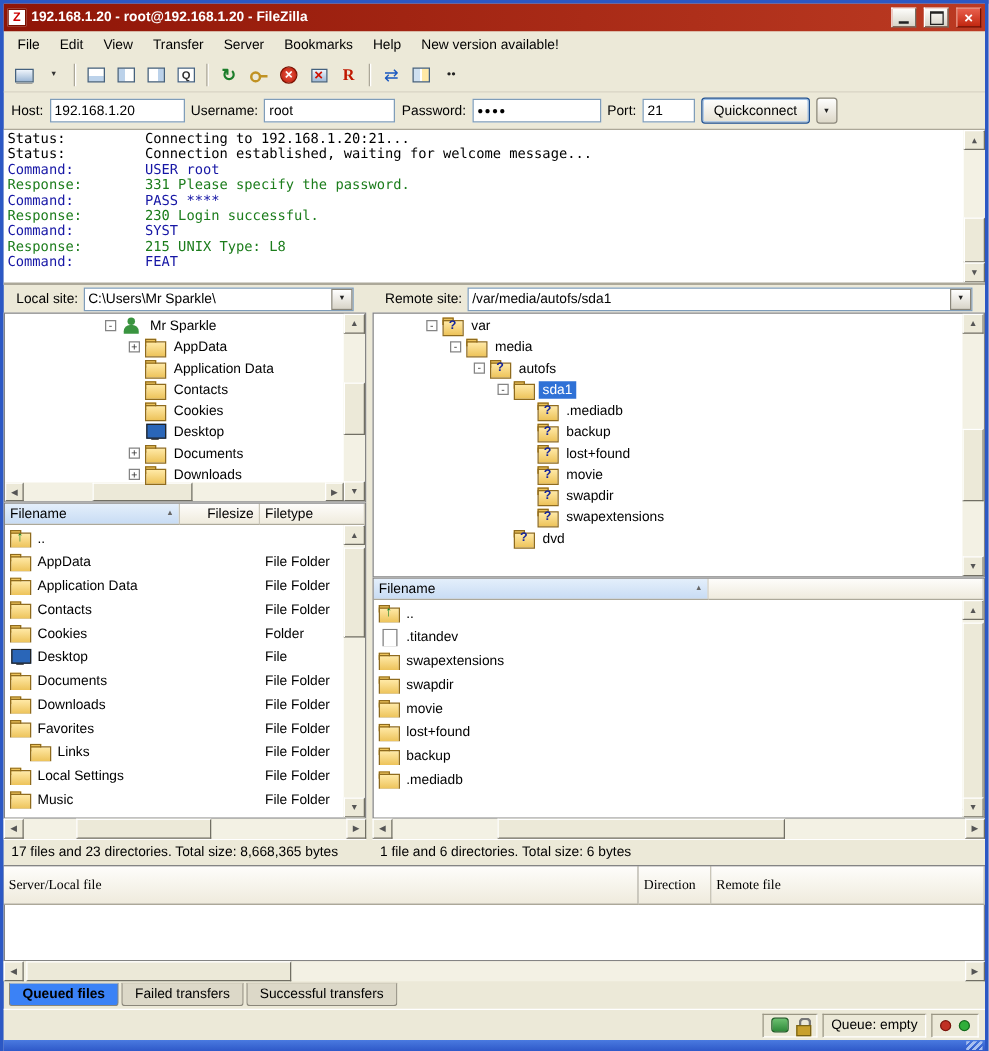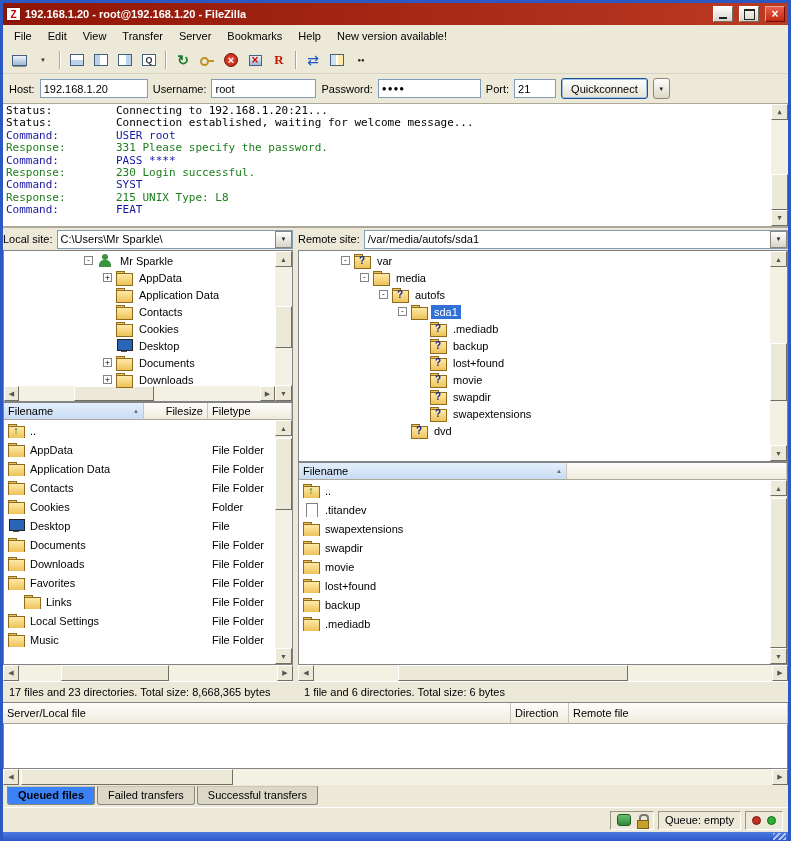--- a/index.html
+++ b/index.html
@@ -76,21 +76,21 @@
 .sb-btn.right::before{content:"▶";font-size:7px;}
 .sb-thumb{position:absolute;left:0;right:0;background:#ece9d8;border:1px solid;border-color:#fff #716f64 #716f64 #fff;}
 .hthumb{position:absolute;top:0;bottom:0;background:#ece9d8;border:1px solid;border-color:#fff #716f64 #716f64 #fff;}
 .hscroll{height:16px;flex:none;position:relative;background:#f3f1e4;}
 
 
 .panes{flex:1;display:flex;min-height:0;}
 .col-left{width:290px;flex:none;display:flex;flex-direction:column;min-height:0;}
 .splitter{width:5px;flex:none;}
 .col-right{flex:1;display:flex;flex-direction:column;min-width:0;min-height:0;}
-.site-bar{height:22px;flex:none;display:flex;align-items:center;gap:4px;padding:1px 0;}
+.site-bar{height:22px;flex:none;display:flex;align-items:center;gap:4px;padding:1px 10px;}
 .combo{flex:1;height:19px;border:1px solid #7f9db9;background:#fff;display:flex;align-items:center;min-width:0;}
 .combo-text{flex:1;padding:0 3px;white-space:nowrap;overflow:hidden;}
 .combo-btn{width:17px;height:17px;flex:none;background:linear-gradient(#fff,#d8d4c8);border:1px solid #8a867a;display:flex;align-items:center;justify-content:center;}
 .combo-btn::before{content:"▼";font-size:6px;color:#222;}
 
 .tree{background:#fff;border:1px solid #848484;position:relative;overflow:hidden;padding:1px 17px 0 0;}
 .tree.local{height:152px;flex:none;padding-bottom:15px;}
 .tree.remote{height:212px;flex:none;}
 .tree-hscroll{position:absolute;left:0;right:17px;bottom:0;height:15px;background:#f3f1e4;}
 .tree-hscroll .sb-btn.left,.tree-hscroll .sb-btn.right{width:15px;}
@@ -122,21 +122,21 @@
 .sort-arrow{font-size:6px;color:#666;margin-left:auto;padding-left:4px;}
 .list-body{flex:1;overflow:hidden;padding:1px 17px 0 0;position:relative;}
 .file-row{height:19px;display:flex;align-items:center;}
 .fcell{padding:0 4px;overflow:hidden;white-space:nowrap;display:flex;align-items:center;flex:none;}
 .fcell.right{justify-content:flex-end;}
 .fcell:last-child{flex:1;}
 .fname{padding:1px 2px;}
 .pane-status{height:21px;flex:none;display:flex;align-items:center;padding:0 6px;background:#ece9d8;border-top:1px solid #fff;white-space:nowrap;overflow:hidden;}
 
 
-.queue-header{height:22px;flex:none;display:flex;border-top:1px solid #848484;background:#a3a3a3;overflow:hidden;}
+.queue-header{height:32px;flex:none;display:flex;border-top:1px solid #848484;background:#a3a3a3;overflow:hidden;font-family:Liberation Serif, serif;}
 .qh1{width:508px;}.qh2{width:58px;}.qh3{flex:1;}
 .queue-body{height:45px;flex:none;background:#fff;border:1px solid #848484;border-top:none;}
 .tabs{height:22px;flex:none;display:flex;align-items:flex-start;gap:2px;padding:1px 4px 0;}
 .qtab{padding:2px 10px 3px;border:1px solid #8a867a;border-top:1px solid #c8c4b4;background:#dcd8c8;border-radius:0 0 3px 3px;white-space:nowrap;}
 .qtab.active{background:#3b82f6;font-weight:bold;}
 
 
 .statusbar{height:25px;flex:none;display:flex;align-items:center;gap:4px;padding:2px 5px;background:#ece9d8;border-top:1px solid #fff;}
 .sb-spacer{flex:1;}
 .sb-panel{height:19px;border:1px solid;border-color:#9a9684 #fff #fff #9a9684;display:flex;align-items:center;padding:0 6px;gap:6px;}

